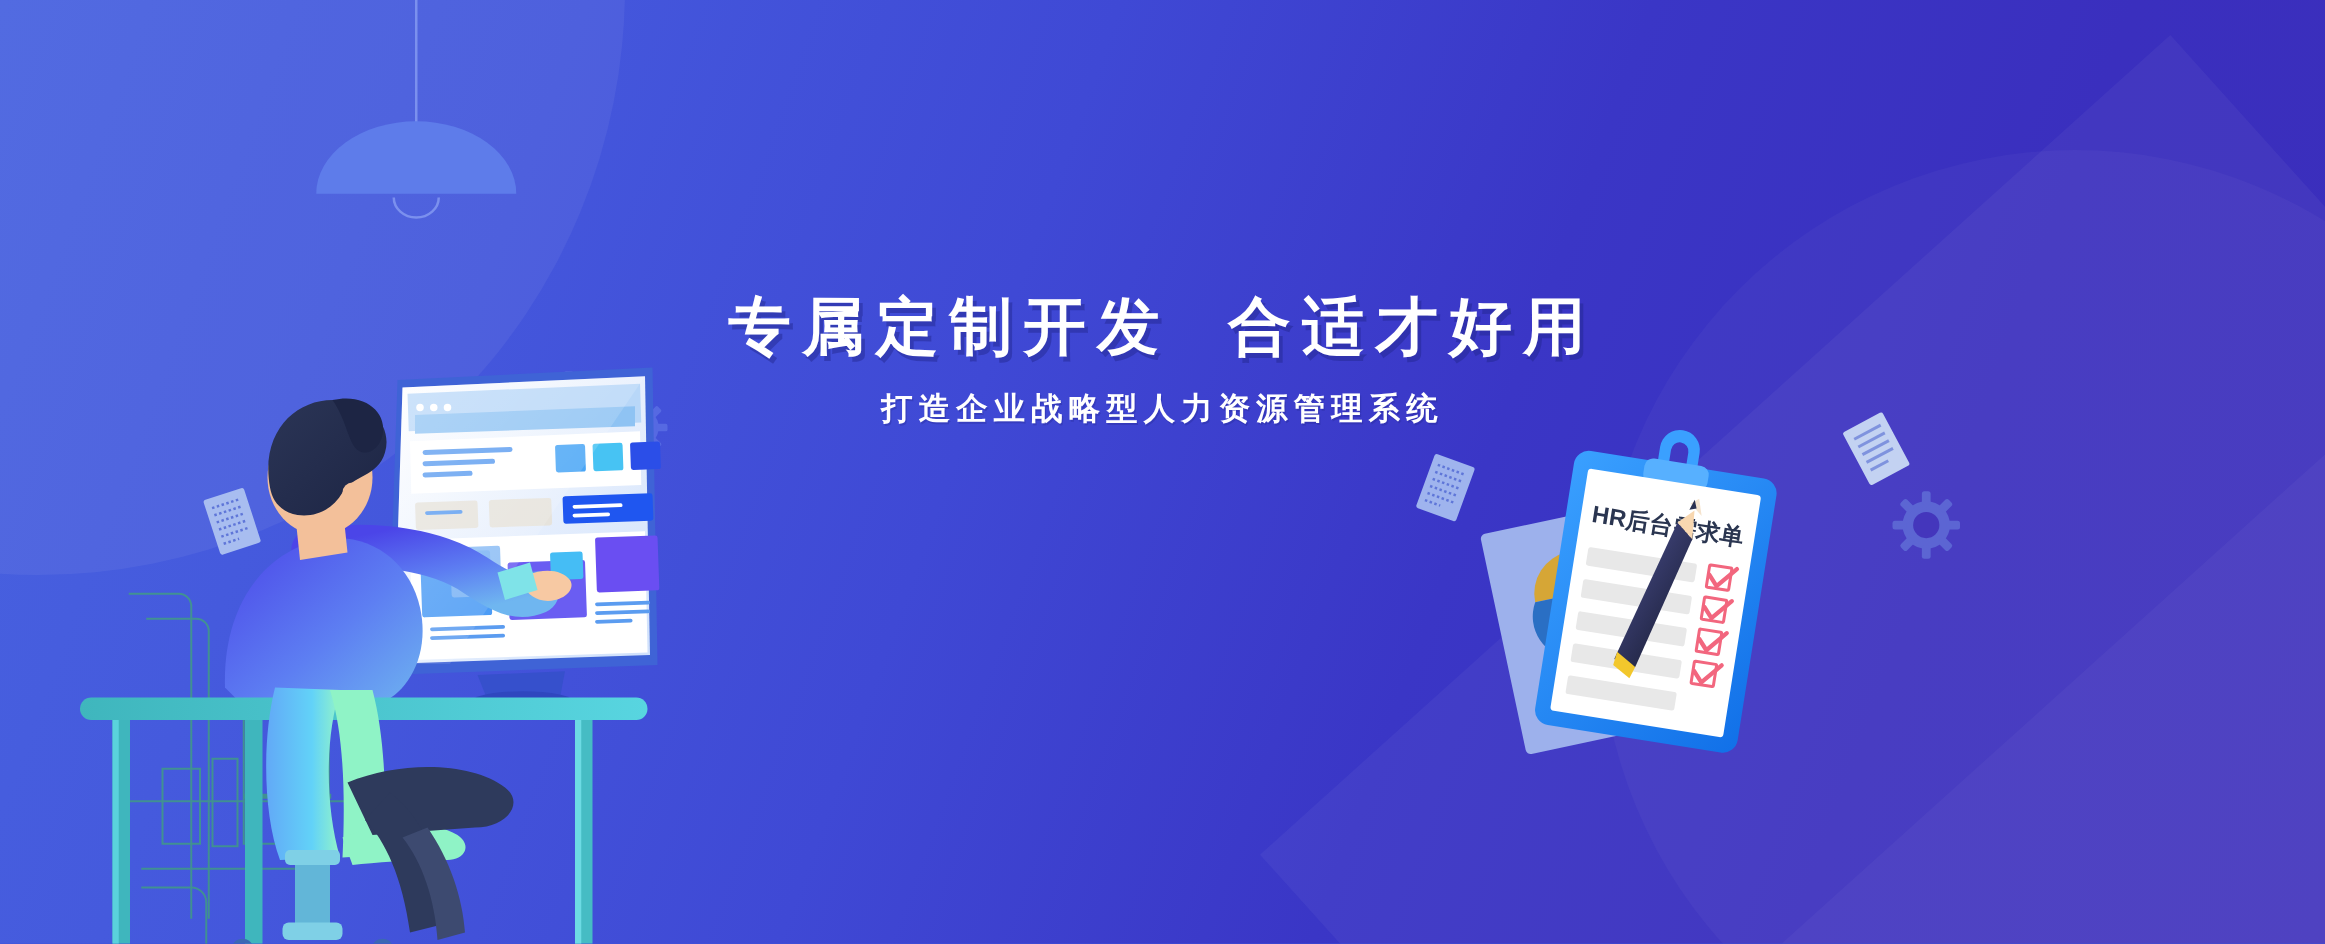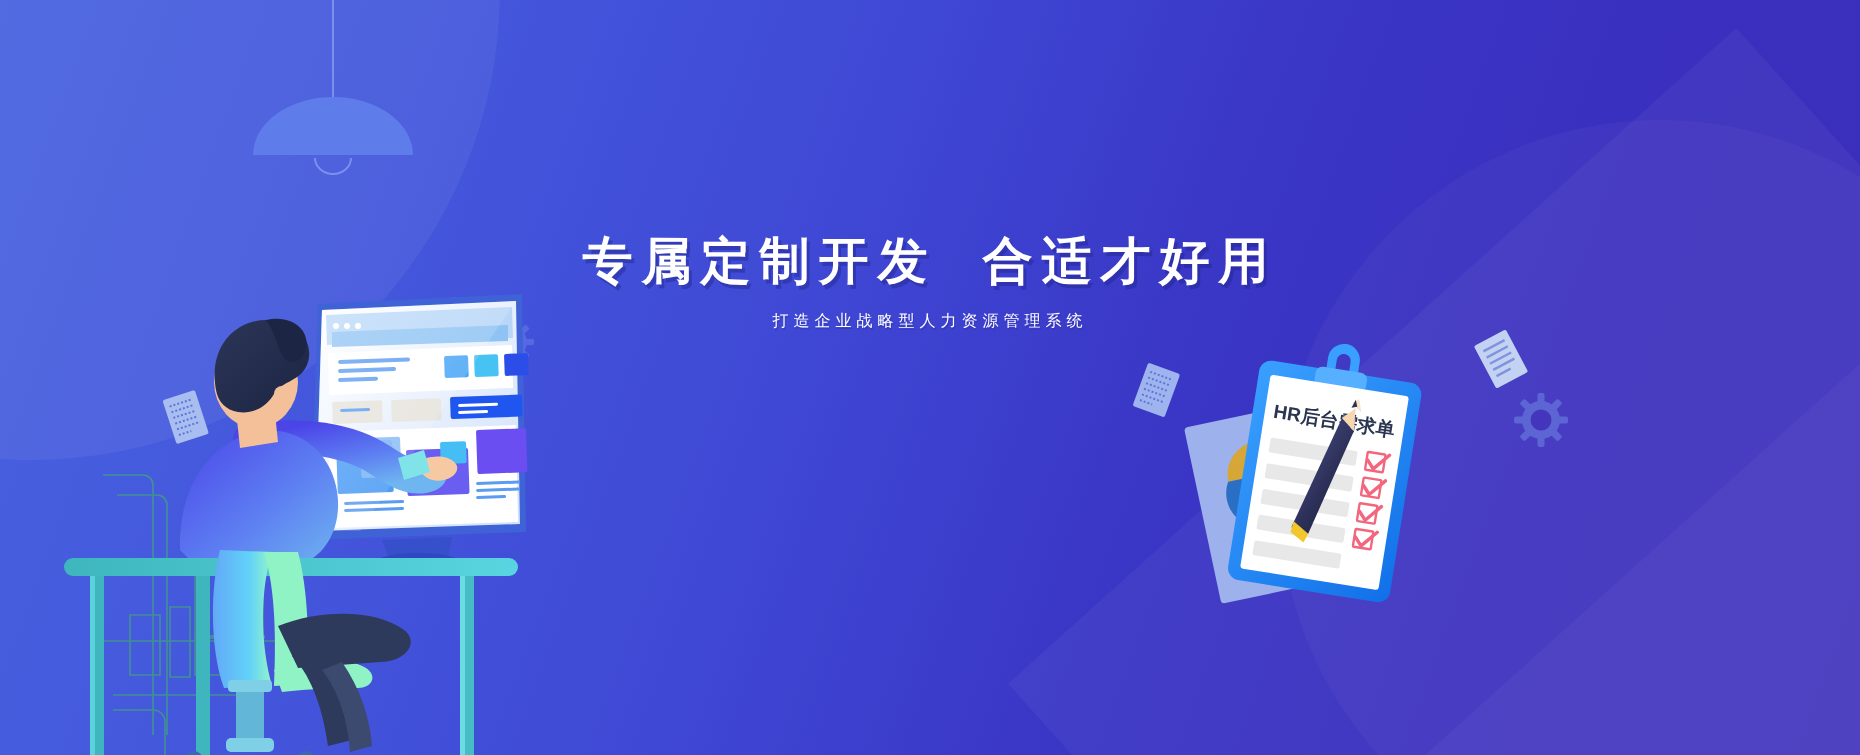--- a/index.html
+++ b/index.html
@@ -83,22 +83,22 @@
     font-size:50px;
     font-weight:bold;
     color:#ffffff;
     letter-spacing:9px;
     line-height:1.18;
     text-shadow:3px 4px 0 rgba(33,38,140,0.45);
     white-space:pre;
   }
   .subhead {
     margin-top:20px;
-    font-size:16px;
-    font-weight:normal;
+    font-size:25px;
+    font-weight:bold;
     color:#ffffff;
     letter-spacing:5px;
     line-height:1.3;
     text-shadow:1px 2px 0 rgba(33,38,140,0.30);
   }
 
   
   .illus-left  { position:absolute; left:60px;  top:290px; z-index:30; }
   .illus-right { position:absolute; left:1185px; top:330px; z-index:30; }
 

